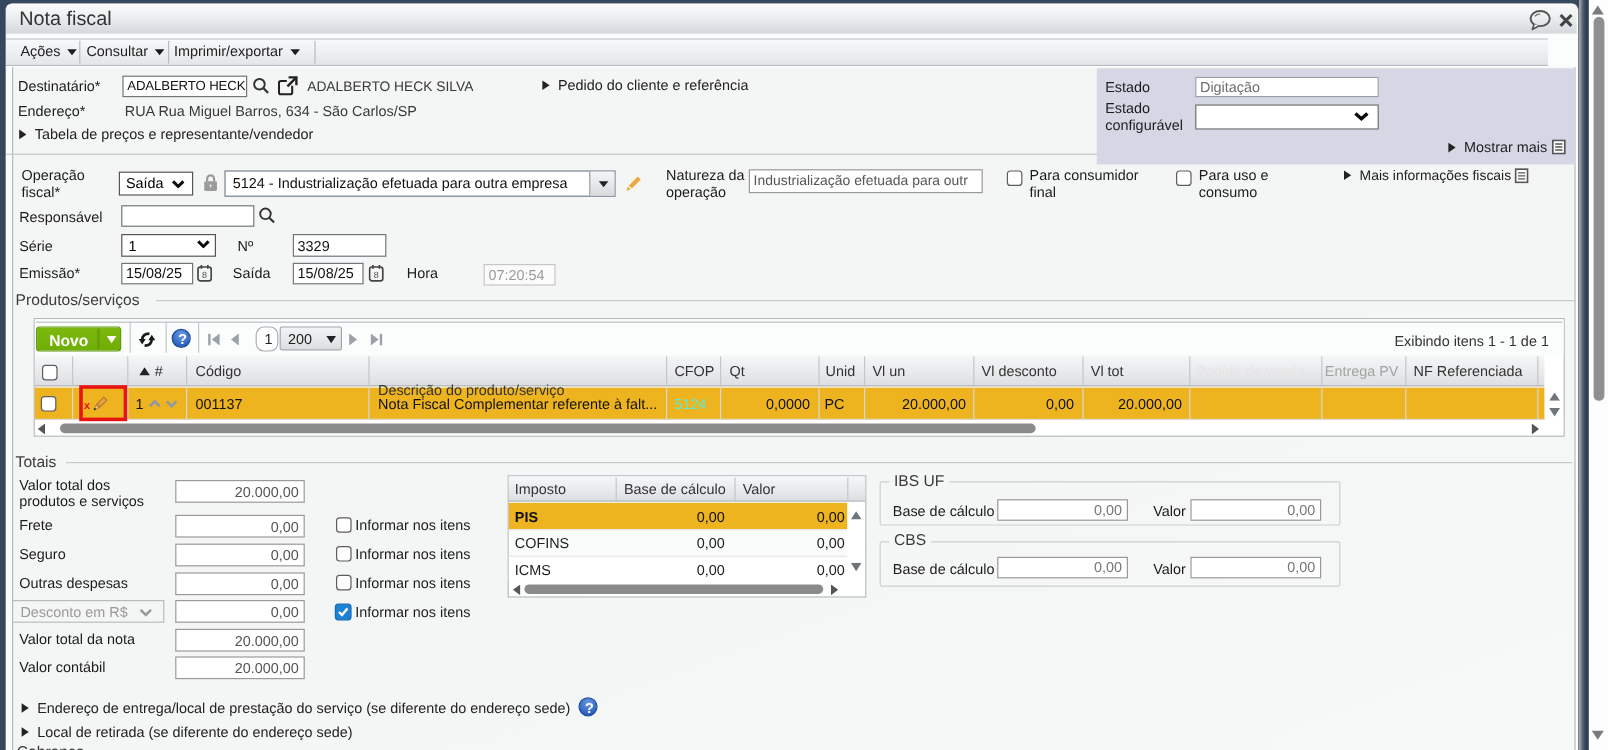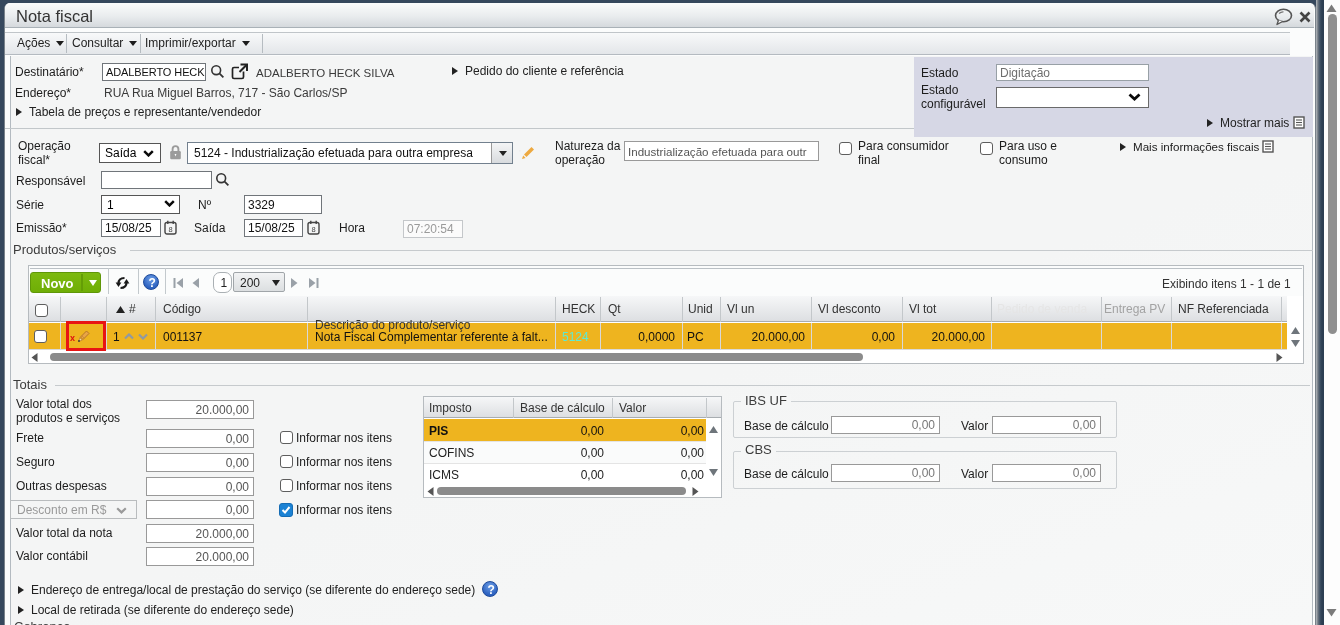--- a/index.html
+++ b/index.html
@@ -69,21 +69,21 @@
       <line x1="9.6" y1="9.6" x2="13.4" y2="13.4" stroke="#333" stroke-width="1.8"></line>
     </svg>
   <svg class="abs" style="left:231px;top:63px;" width="18" height="17" viewBox="0 0 18 17">
       <path d="M12.5 8.5 L12.5 14 Q12.5 15.5 11 15.5 L3 15.5 Q1.5 15.5 1.5 14 L1.5 6 Q1.5 4.5 3 4.5 L8 4.5" fill="none" stroke="#222" stroke-width="1.7"></path>
       <path d="M9.5 1.5 L16 1.5 L16 8" fill="none" stroke="#222" stroke-width="2"></path>
       <line x1="15.2" y1="2.3" x2="8.5" y2="9" stroke="#222" stroke-width="2"></line>
     </svg>
   <div class="lbl" style="left:256px;top:66px;color:#3a3a3a;font-size:11.5px;">ADALBERTO HECK SILVA</div>
   <div class="arrowlink" style="left:452px;top:64px;"><span class="tri-r"></span>Pedido do cliente e referência</div>
   <div class="lbl" style="left:15px;top:86px;">Endereço*</div>
-  <div class="lbl" style="left:104px;top:86px;color:#3a3a3a;">RUA Rua Miguel Barros, 717 - São Carlos/SP</div>
+  <div class="lbl" style="left:104px;top:86px;color:#3a3a3a;">RUA Rua Miguel Barros, 634 - São Carlos/SP</div>
   <div class="arrowlink" style="left:16px;top:105px;"><span class="tri-r"></span>Tabela de preços e representante/vendedor</div>
 
   <div class="abs" style="left:914px;top:57px;width:399px;height:80px;background:#d6d7e5;"></div>
   <div class="lbl" style="left:921px;top:66px;">Estado</div>
   <div class="in" style="left:996px;top:64px;width:153px;height:17px;border-color:#98a0a6;">
       <span style="color:#6e6e6e;">Digitação</span>
     </div>
   <div class="lbl" style="left:921px;top:83px;">Estado<br>configurável</div>
   <div class="sel" style="left:996px;top:87px;width:153px;height:21px;border-color:#6a6a6a;"></div>
   <svg class="abs" style="left:1128px;top:93px;" width="13" height="8" viewBox="0 0 13 8">
@@ -257,21 +257,21 @@
       <div class="gvr" style="left:682px;"></div>
       <div class="gvr" style="left:720px;"></div>
       <div class="gvr" style="left:811px;"></div>
       <div class="gvr" style="left:902px;"></div>
       <div class="gvr" style="left:991px;"></div>
       <div class="gvr" style="left:1101px;"></div>
       <div class="gvr" style="left:1171px;"></div>
       <div class="gvr" style="left:1281px;"></div>
     <div class="lbl" style="left:163px;top:302px;color:#333;">Código</div>
     <div class="lbl" style="left:315px;top:302px;color:#333;margin-top:16px;">Descrição do produto/serviço</div>
-    <div class="lbl" style="left:562px;top:302px;color:#333;">HECK</div>
+    <div class="lbl" style="left:562px;top:302px;color:#333;">CFOP</div>
     <div class="lbl" style="left:608px;top:302px;color:#333;">Qt</div>
     <div class="lbl" style="left:688px;top:302px;color:#333;">Unid</div>
     <div class="lbl" style="left:727px;top:302px;color:#333;">Vl un</div>
     <div class="lbl" style="left:818px;top:302px;color:#333;">Vl desconto</div>
     <div class="lbl" style="left:909px;top:302px;color:#333;">Vl tot</div>
     <div class="lbl" style="left:997px;top:302px;color:#e5e5e5;">Pedido de venda</div>
     <div class="lbl" style="left:1104px;top:302px;color:#a3a3a3;">Entrega PV</div>
     <div class="lbl" style="left:1178px;top:302px;color:#333;">NF Referenciada</div>
     <div class="lbl" style="left:163px;top:330px;color:#111;">001137</div>
     <div class="lbl" style="left:315px;top:330px;color:#111;">Nota Fiscal Complementar referente à falt...</div>

